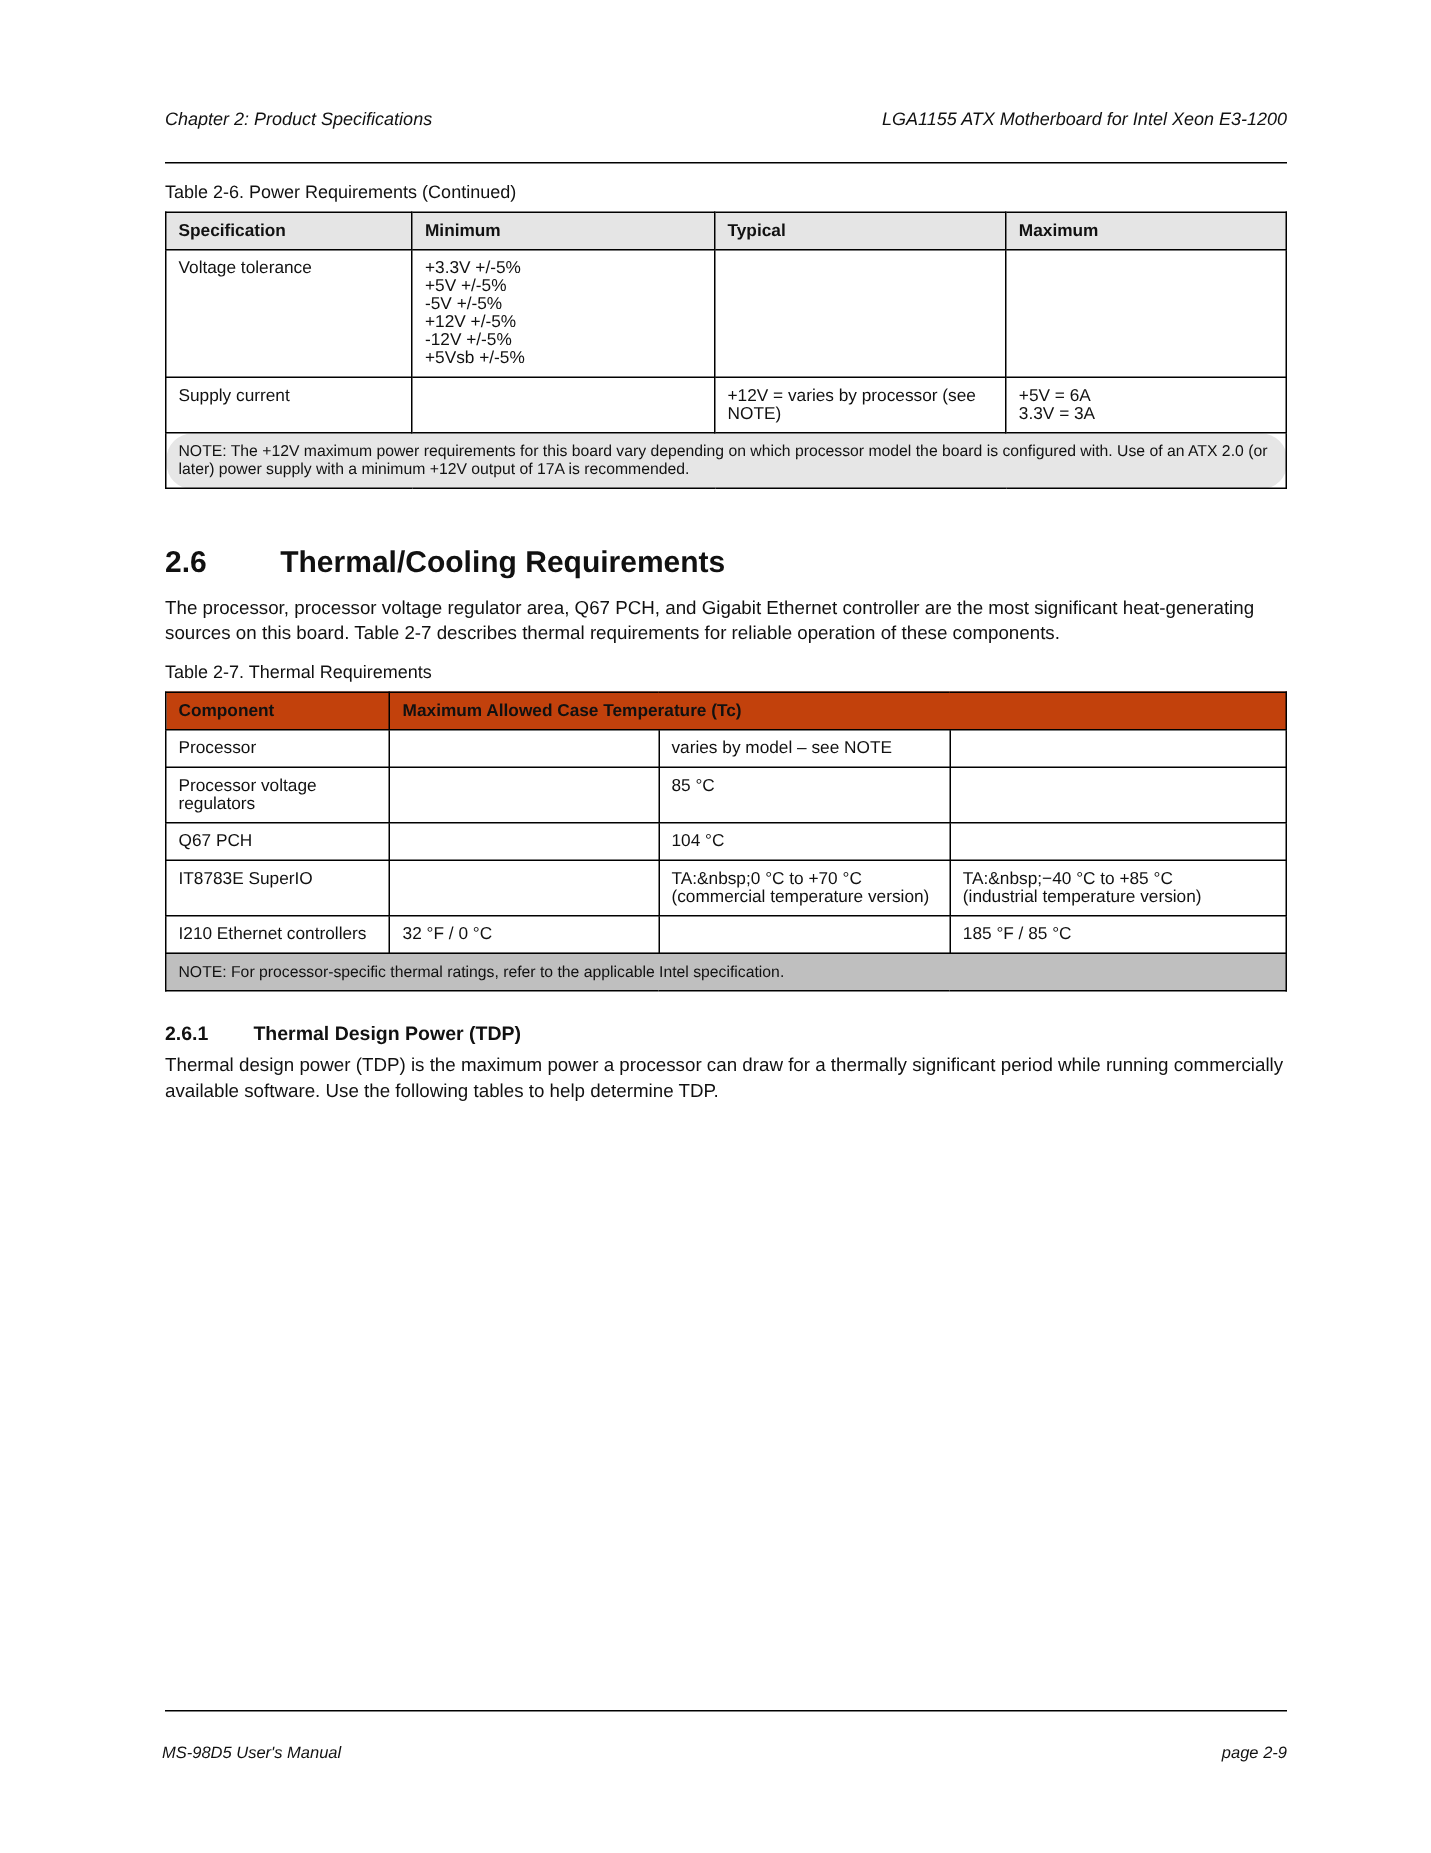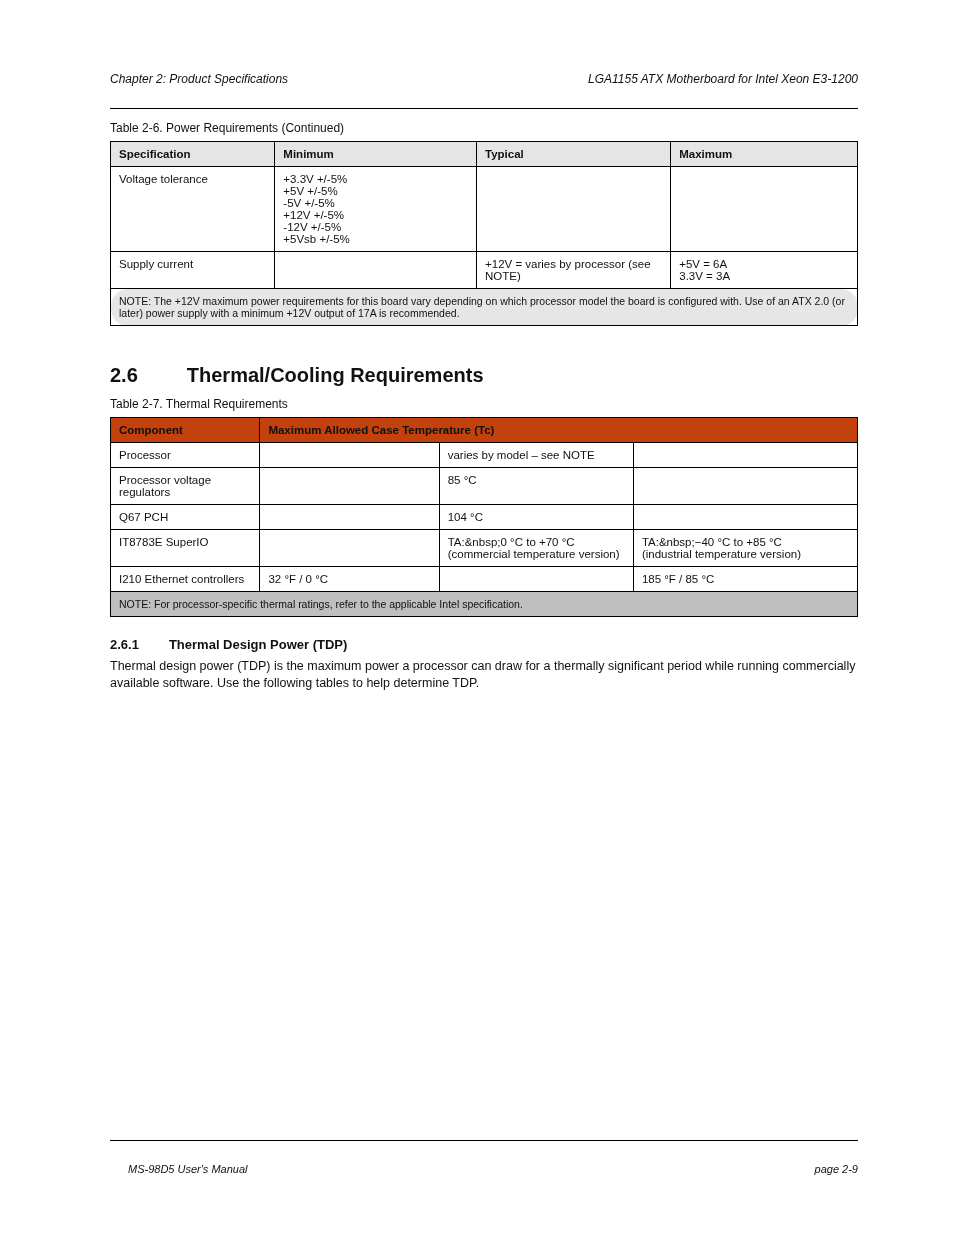--- a/index.html
+++ b/index.html
@@ -73,21 +73,21 @@
   .t2 tfoot td { background: #bfbfbf; font-size: 10.5px; }
   .t2 .colA { width: 20%; }
   .t2 .colB { width: 24%; }
   .t2 .colC { width: 26%; }
   .t2 .colD { width: 30%; }
 
   .sub-h3 { font-weight: bold; font-size: 13px; margin: 20px 0 6px; display:flex; gap:30px;}
 
   .footer-line {
     position: absolute;
-    left: 128px; right: 96px; bottom: 60px;
+    left: 108px; right: 96px; bottom: 60px;
     display: flex;
     justify-content: space-between;
     font-size: 11px;
     font-style: italic;
   }
 </style>
 </head>
 <body>
 
 <div class="page">
@@ -140,20 +140,21 @@
         <td colspan="4">NOTE: The +12V maximum power requirements for this board vary depending on which processor model the board is configured with. Use of an ATX 2.0 (or later) power supply with a minimum +12V output of 17A is recommended.</td>
       </tr>
     </tfoot>
   </table>
 
   <div class="section-head">
     <span class="sec-num">2.6</span>
     <span class="sec-title">Thermal/Cooling Requirements</span>
   </div>
 
+  <p class="para">The processor, processor voltage regulator area, Q67 PCH, and Gigabit Ethernet controller are the most significant heat-generating sources on this board. Table 2-7 describes thermal requirements for reliable operation of these components.</p>
 
   <div class="caption">Table 2-7. Thermal Requirements</div>
 
   <table class="t2">
     <colgroup>
       <col class="colA">
         <col class="colB">
         <col class="colC">
         <col class="colD">
     </colgroup>

